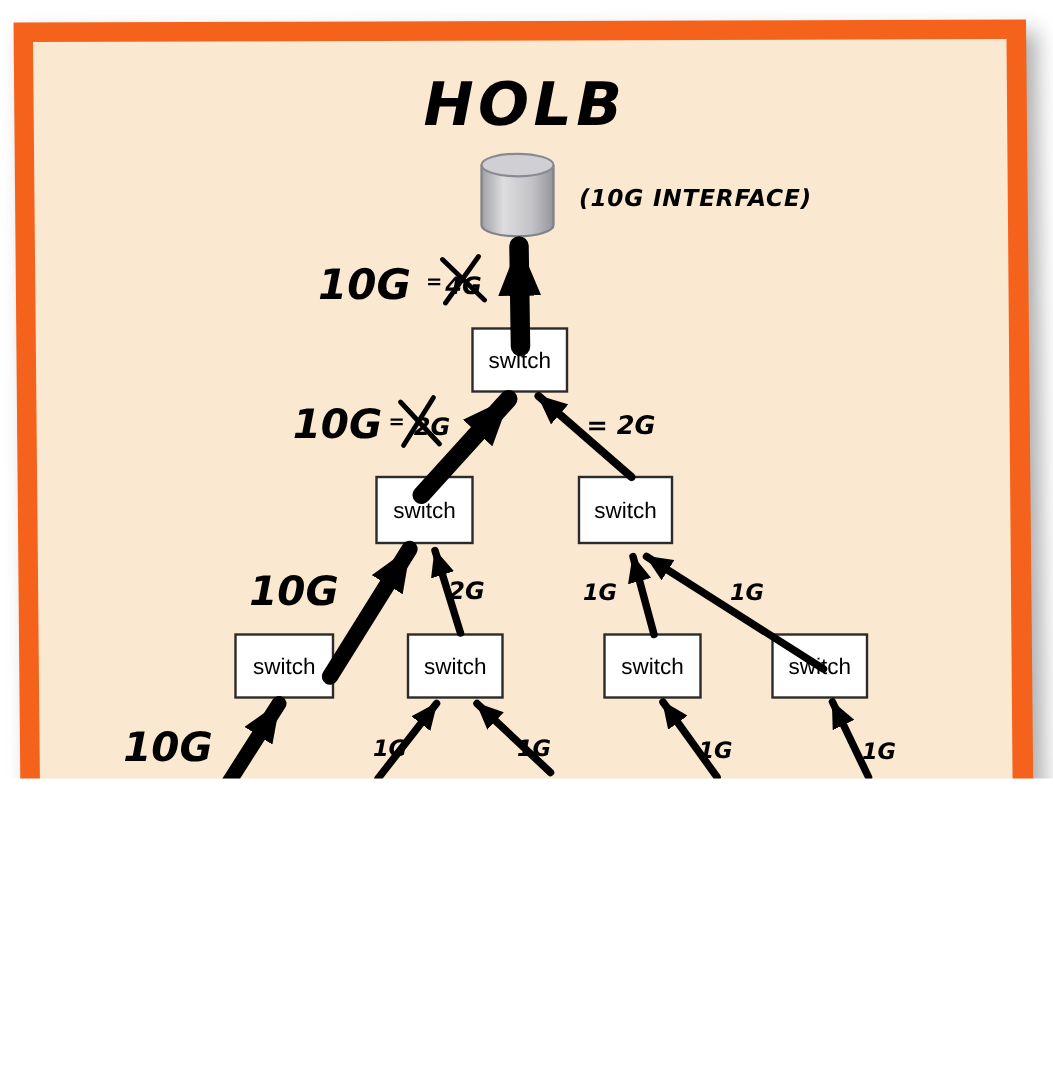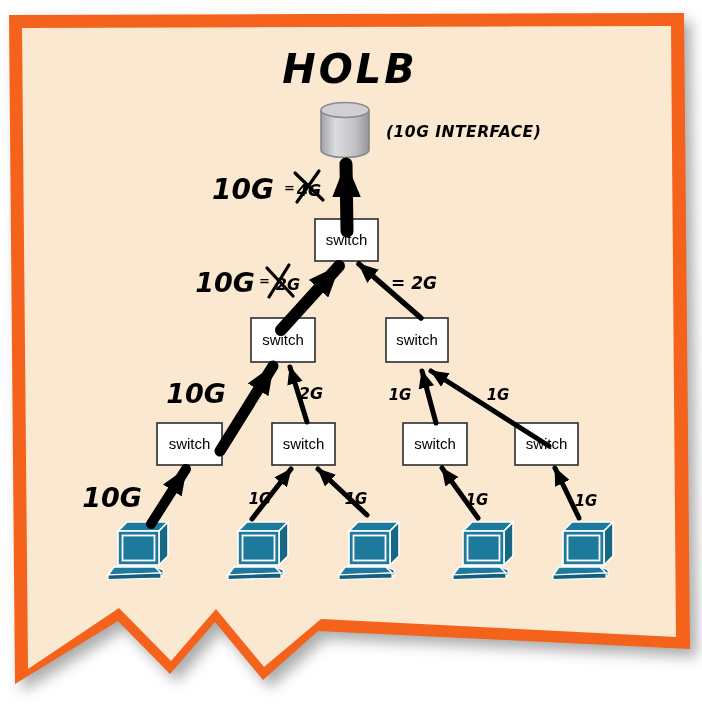--- a/index.html
+++ b/index.html
@@ -1,16 +1,16 @@
 <!DOCTYPE html>
 <html><head>
 <meta charset="utf-8">
 <style>
   html,body{margin:0;padding:0;background:#ffffff;}
-  .stage{width:702px;height:727px;position:relative;}
+  .stage{width:702px;height:519px;position:relative;}
   .poster{filter:drop-shadow(7px 8px 7px rgba(70,70,70,0.45));}
   text{fill:#000;}
   .comic{font-family:"DejaVu Sans",sans-serif;font-style:italic;font-weight:bold;}
   .boxlabel{font-family:"Liberation Sans",sans-serif;font-size:15px;font-weight:400;}
   .arrow{stroke:#000;fill:none;stroke-linecap:round;}
   .xmark{stroke:#000;stroke-width:3.2;stroke-linecap:round;fill:none;}
   .switchbox{fill:#ffffff;stroke:#2b2b2b;stroke-width:1.6;}
 </style>
 </head>
 <body>

